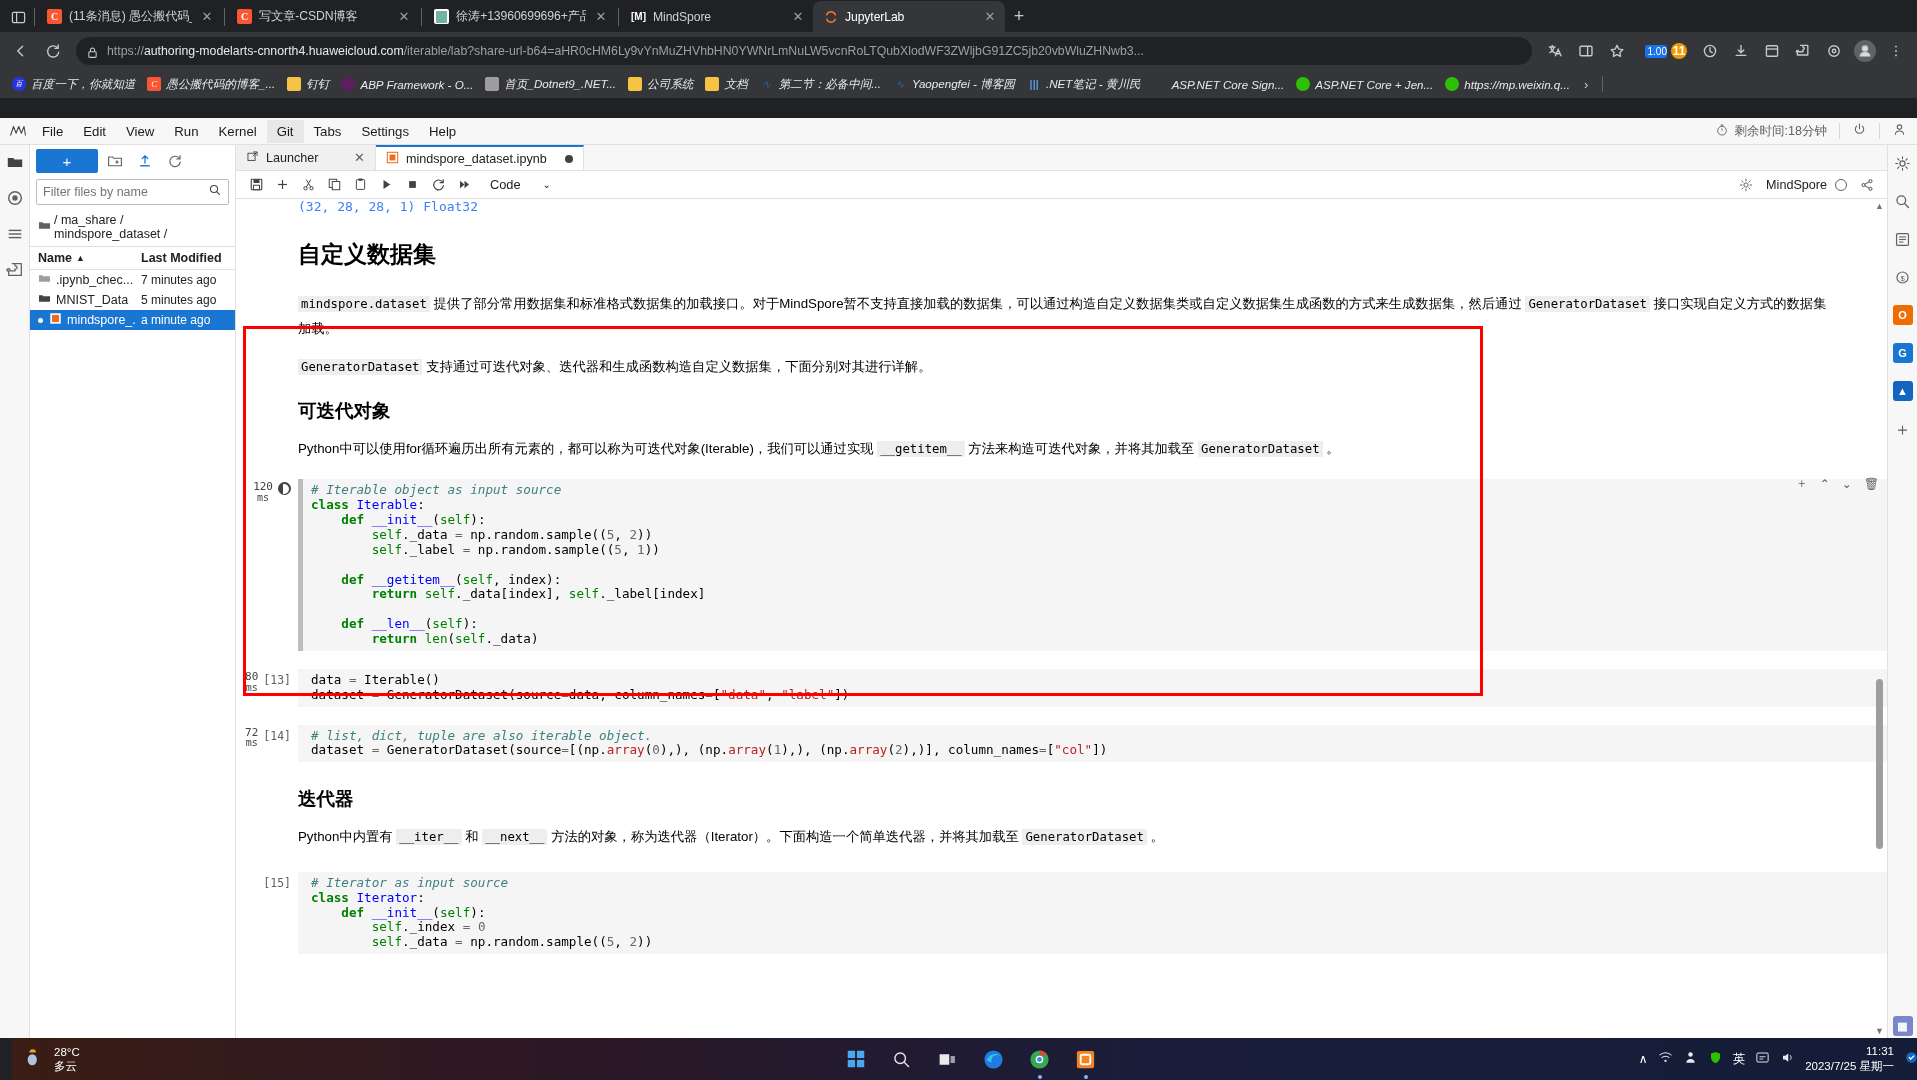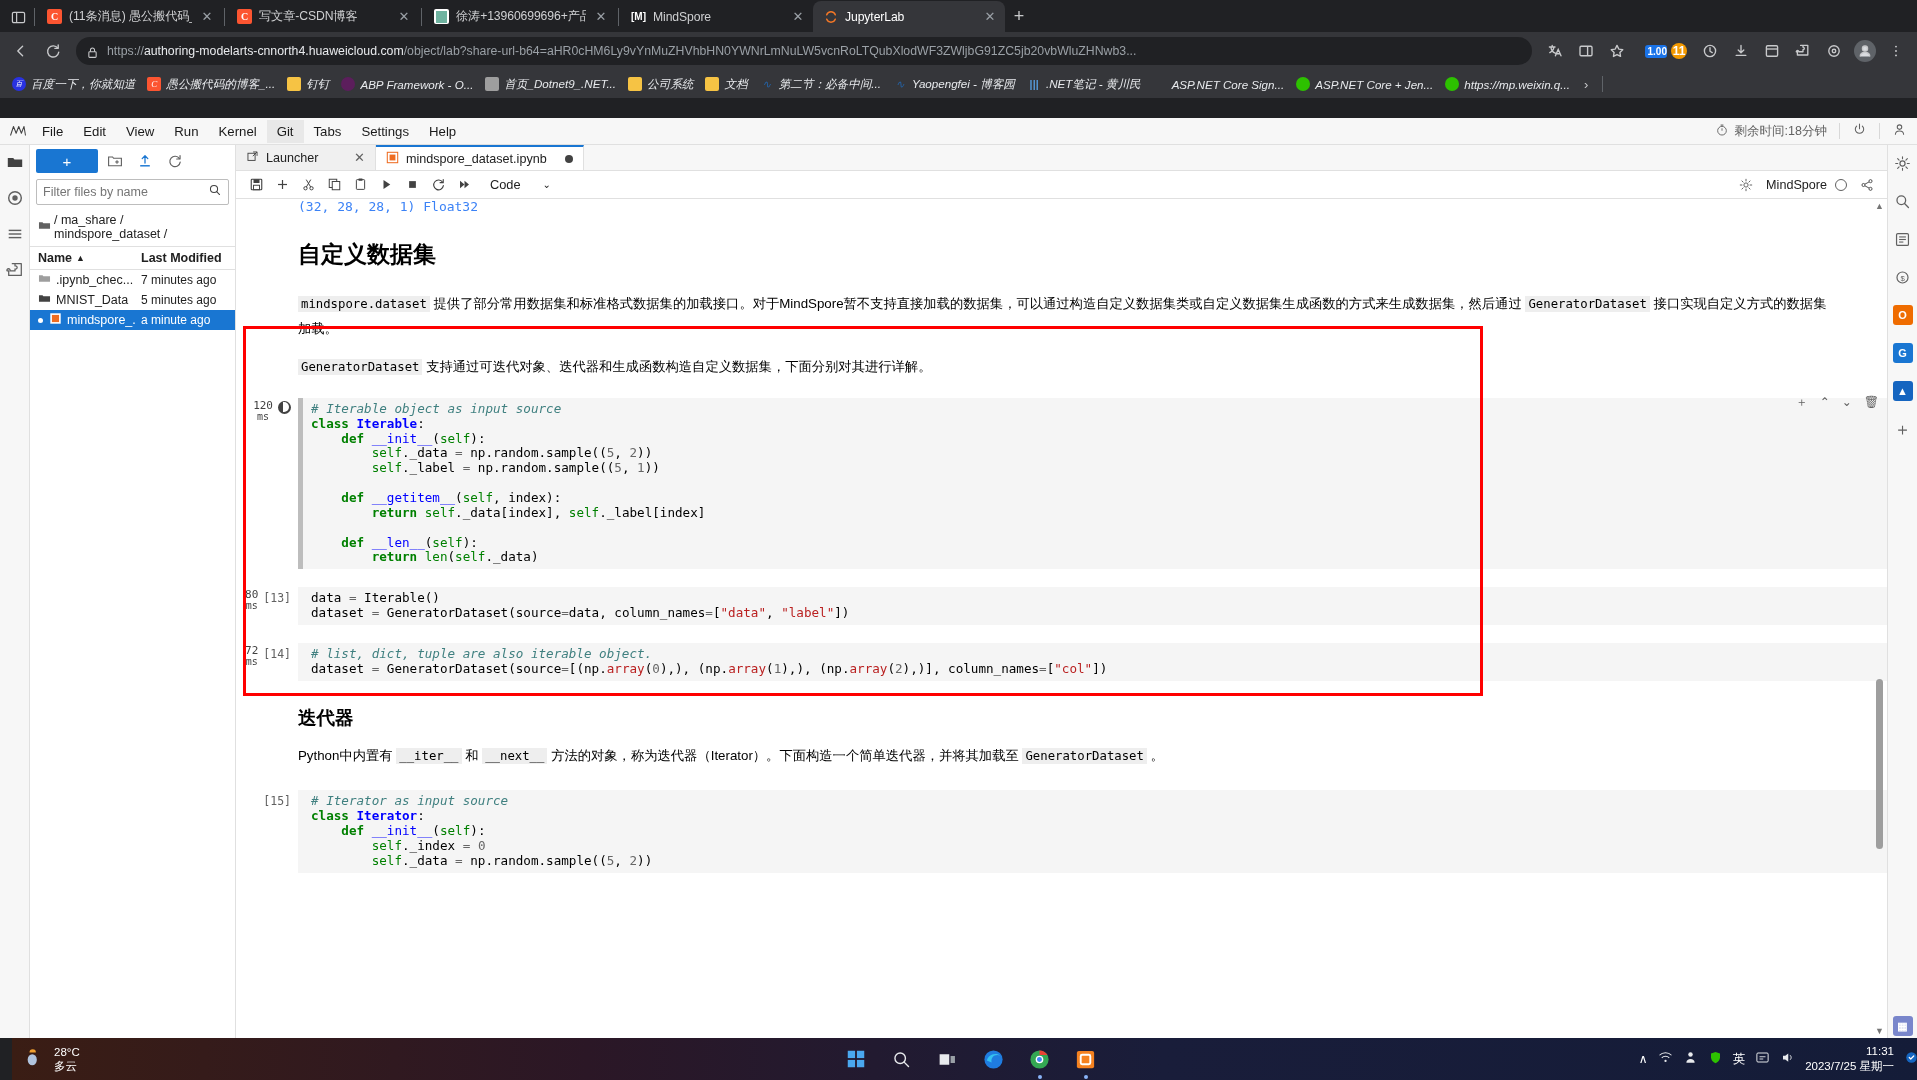--- a/index.html
+++ b/index.html
@@ -64,21 +64,21 @@
   }
   .urlbox .lock { width: 13px; height: 13px; flex: 0 0 13px; }
   .url-text {
     font-size: 12.3px; color: #9aa0a6; white-space: nowrap; overflow: hidden;
     flex: 1; min-width: 0;
   }
   .url-text b { color: #e8eaed; font-weight: 400; }
   .omni-right { display: flex; align-items: center; gap: 1px; }
   .badge-blue {
     background: #1a73e8; color: #fff; font-size: 10px; border-radius: 3px;
-    padding: 1px 3px; font-weight: bold; min-width: 22px; text-align: center; margin-left: 15px;
+    padding: 1px 3px; font-weight: normal; min-width: 22px; text-align: center; margin-left: 15px;
   }
   .badge-orange {
     background: #f29900; color: #fff; font-size: 12px; border-radius: 50%;
     width: 16px; height:16px; line-height:16px; text-align:center; font-weight: bold;
   }
   .avatar-circ { width: 22px; height: 22px; border-radius: 50%; background: #5f6368;
                  display:flex;align-items:center;justify-content:center; }
 
   .bookmarks {
     height: 28px; display: flex; align-items: center; gap: 0px;
@@ -218,21 +218,21 @@
     font-family: "DejaVu Sans Mono", monospace; font-size: 12.6px; line-height: 1.18;
     white-space: pre; color: #000; overflow-x: hidden;
   }
   .cell-input.selected-cell { border-left-color: #bdbdbd; background:#f5f5f5; }
   .cell-input.plain { background: #f5f5f5; }
   .cell-input .ln { display: block; min-height: 14.5px; }
 
   
   .tk-com { color: #408080; font-style: italic; }
   .tk-kw  { color: #008000; font-weight: bold; }
-  .tk-cls { color: #0000ff; font-weight: bold; }
+  .tk-cls { color: #0000ff; font-weight: normal; }
   .tk-fn  { color: #0000ff; }
   .tk-num { color: #666666; }
   .tk-str { color: #ba2121; }
   .tk-op  { color: #666666; }
   .tk-bi  { color: #008000; }
 
   .cell-toolbar {
     position: absolute; right: 8px; top: -4px; display: flex; gap: 12px;
     color: #616161; font-size: 12px; align-items: center;
   }
@@ -353,21 +353,21 @@
           </svg>
       </div>
 
       <div class="urlbox">
         <span class="lock">
           <svg viewBox="0 0 16 16" width="13" height="13">
               <rect x="3.5" y="7" width="9" height="7" rx="1" fill="none" stroke="#c8c9cb" stroke-width="1.3"></rect>
               <path d="M5.5 7V5a2.5 2.5 0 0 1 5 0v2" fill="none" stroke="#c8c9cb" stroke-width="1.3"></path>
             </svg>
         </span>
-        <span class="url-text"><span>https://</span><b>authoring-modelarts-cnnorth4.huaweicloud.com</b><span>/object/lab?share-url-b64=aHR0cHM6Ly9vYnMuZHVhbHN0YWNrLmNuLW5vcnRoLTQubXlodWF3ZWljbG91ZC5jb20vbWluZHNwb3...</span></span>
+        <span class="url-text"><span>https://</span><b>authoring-modelarts-cnnorth4.huaweicloud.com</b><span>/iterable/lab?share-url-b64=aHR0cHM6Ly9vYnMuZHVhbHN0YWNrLmNuLW5vcnRoLTQubXlodWF3ZWljbG91ZC5jb20vbWluZHNwb3...</span></span>
       </div>
 
       <div class="omni-right">
         <div class="omni-icon">
           <svg viewBox="0 0 20 20">
               <path d="M3 5h7M6.5 5v-2M5 5c0 4 3 7 6 8M8.5 5c0 4-3 6-5 7" stroke-linecap="round"></path>
               <path d="M10.5 16l3.5-8 3.5 8M11.8 13.5h4.4" stroke-linecap="round"></path>
             </svg>
         </div>
         <div class="omni-icon">
@@ -769,20 +769,24 @@
           <div class="nb-content">
 
             <div class="cut-output">(32, 28, 28, 1) Float32</div>
 
             <div class="md-cell">
               <div class="md-h2">自定义数据集</div>
               <div class="md-p"><span class="code-inline">mindspore.dataset</span><span> 提供了部分常用数据集和标准格式数据集的加载接口。对于MindSpore暂不支持直接加载的数据集，可以通过构造自定义数据集类或自定义数据集生成函数的方式来生成数据集，然后通过 </span><span class="code-inline">GeneratorDataset</span><span> 接口实现自定义方式的数据集加载。</span></div>
               <div class="md-p" style="margin-top:14px"><span class="code-inline">GeneratorDataset</span><span> 支持通过可迭代对象、迭代器和生成函数构造自定义数据集，下面分别对其进行详解。</span></div>
             </div>
 
+            <div class="md-cell" style="margin-top:18px">
+              <div class="md-h3">可迭代对象</div>
+              <div class="md-p"><span>Python中可以使用for循环遍历出所有元素的，都可以称为可迭代对象(Iterable)，我们可以通过实现 </span><span class="code-inline">__getitem__</span><span> 方法来构造可迭代对象，并将其加载至 </span><span class="code-inline">GeneratorDataset</span><span> 。</span></div>
+            </div>
 
             <div class="cell" style="margin-top:18px">
               <div class="cell-gutter">
                 <div class="timing">
                   <div>120</div>
                   <div class="unit">ms</div>
                 </div>
                 <div class="run-dot"></div>
               </div>
               <div class="cell-body">

